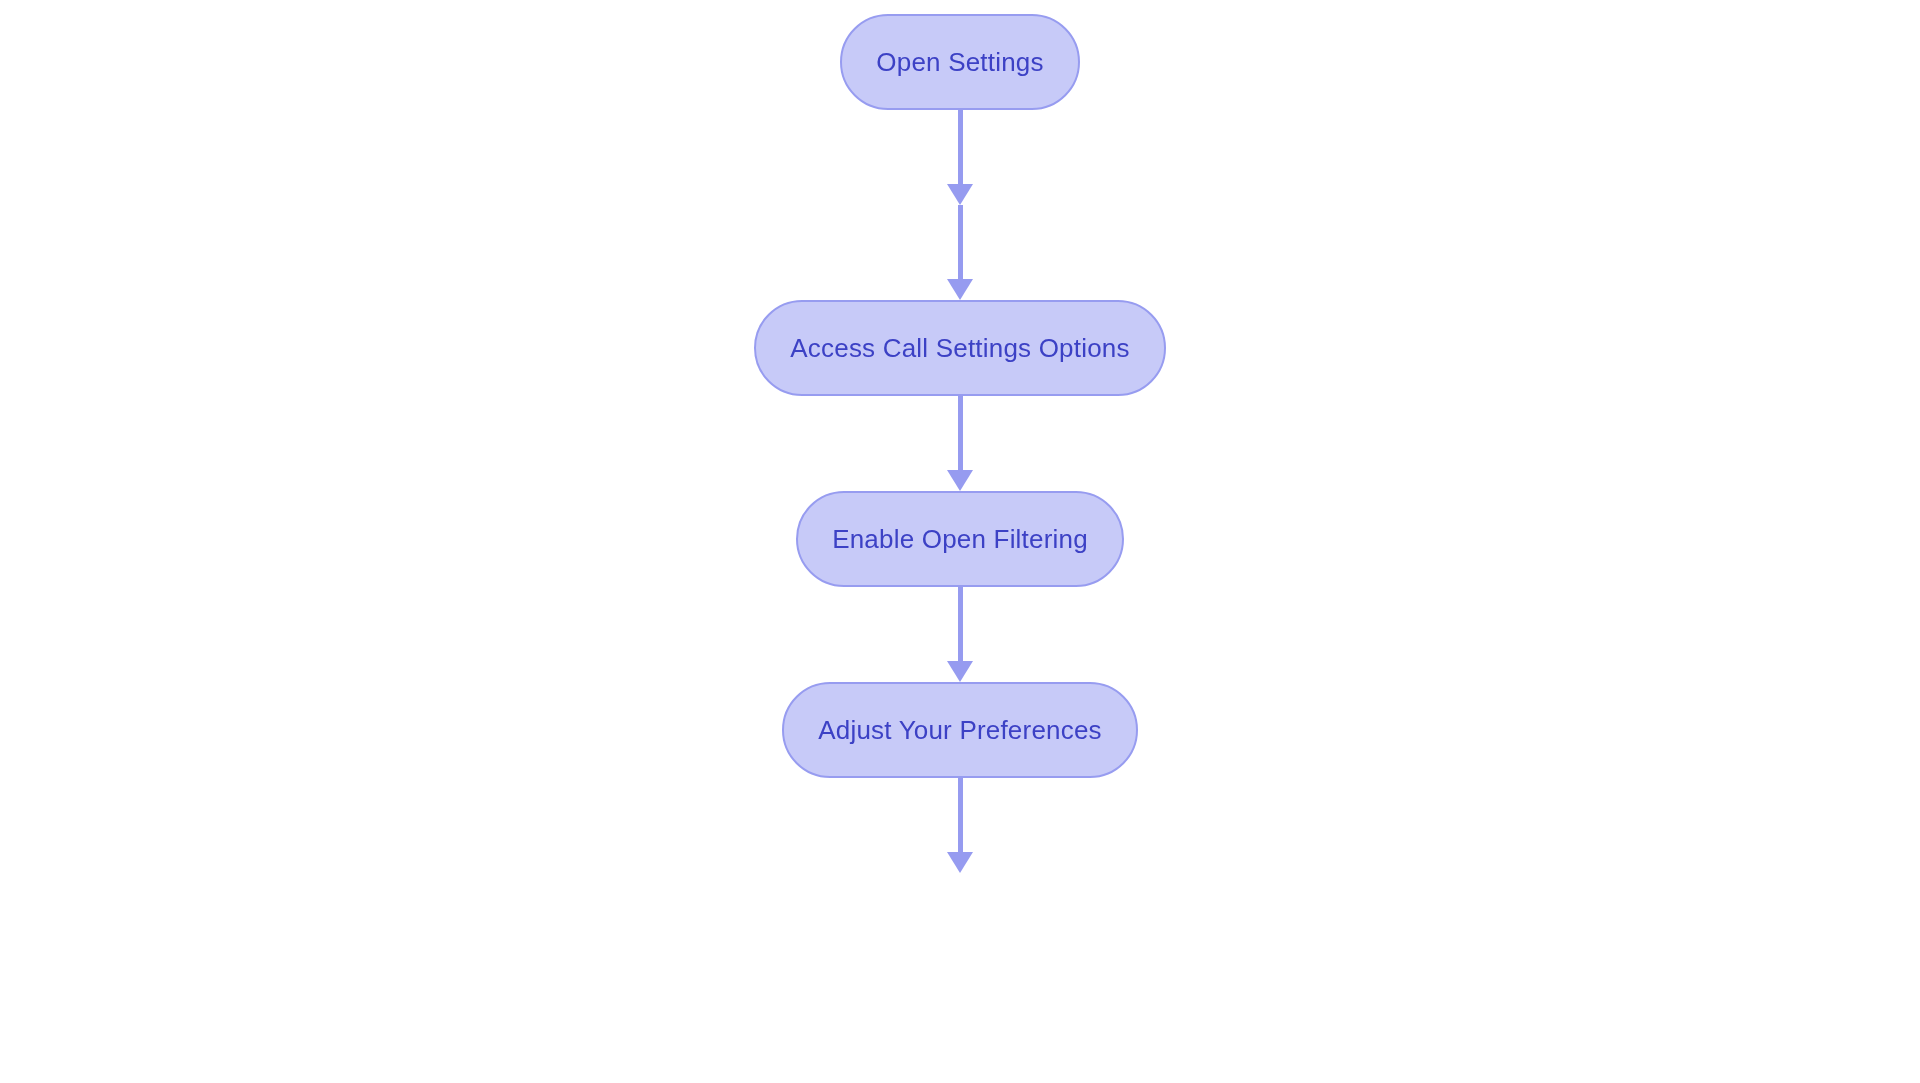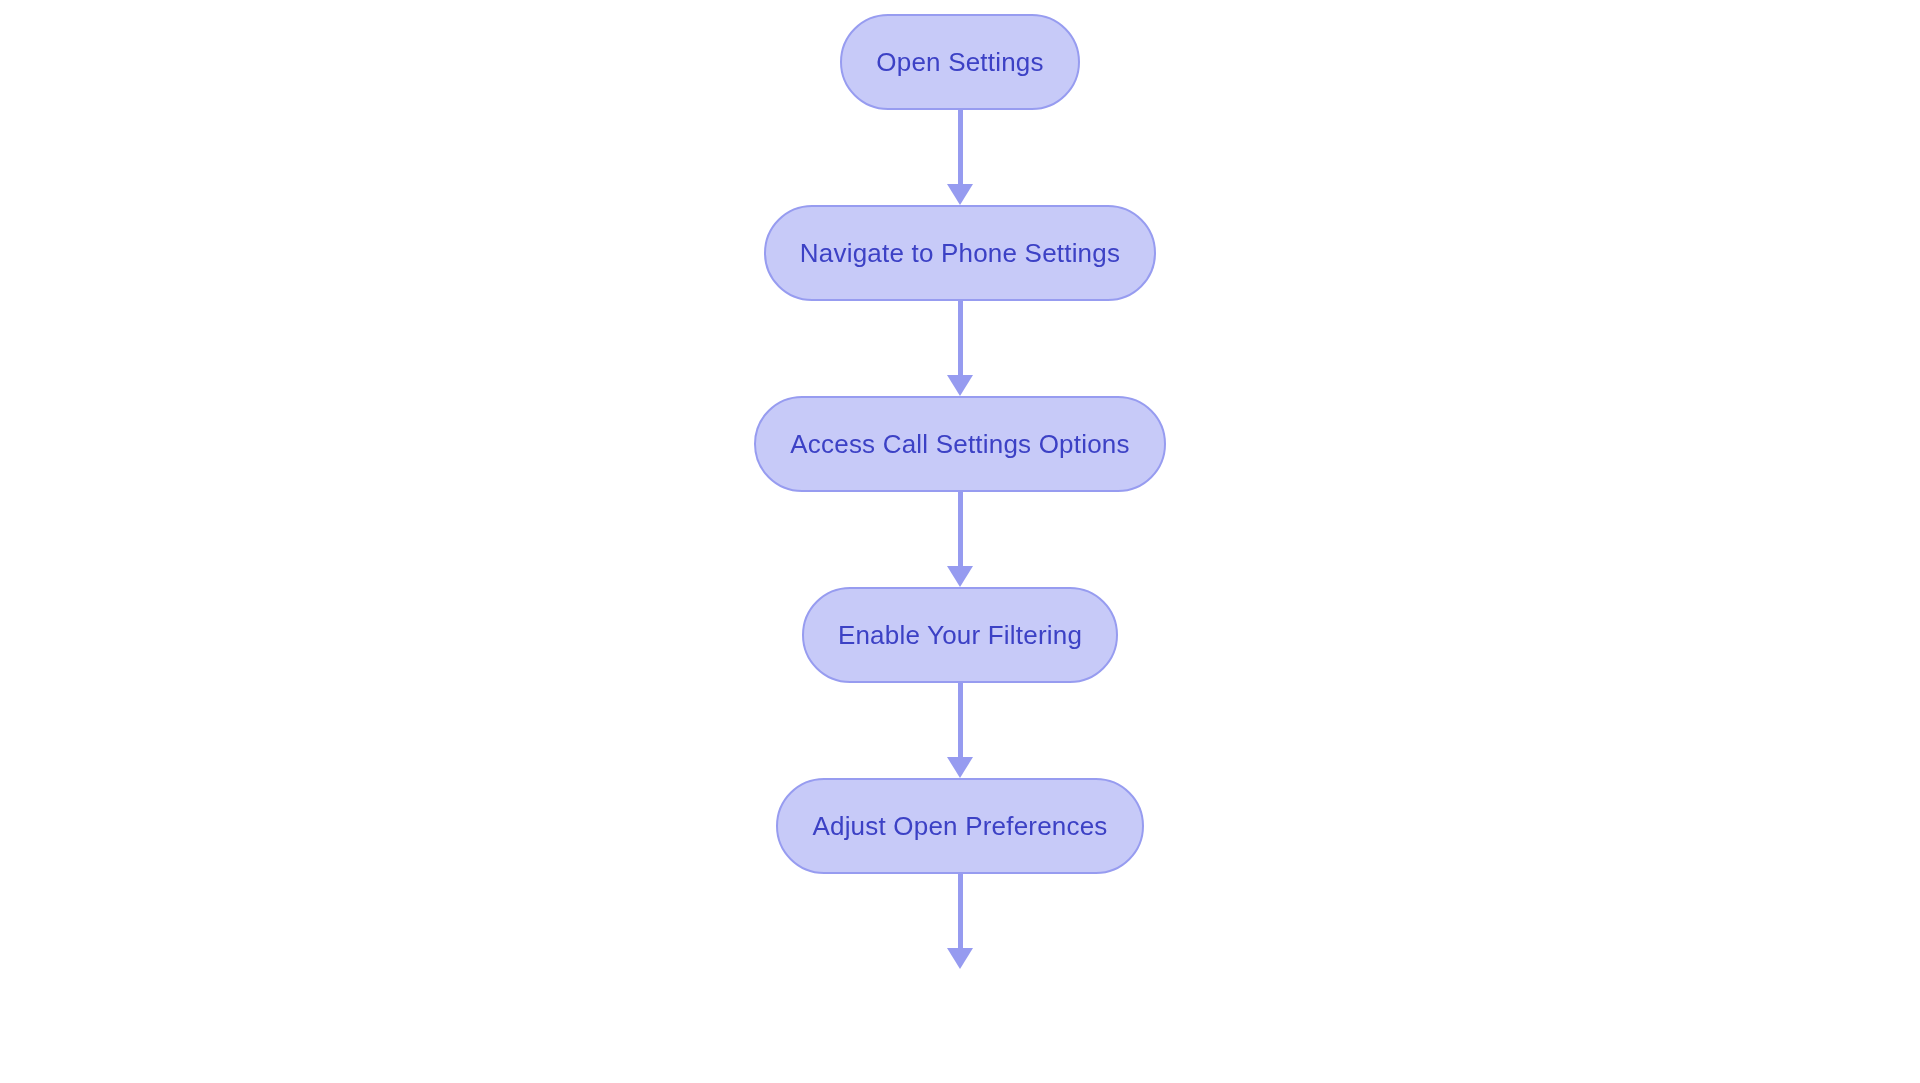--- a/index.html
+++ b/index.html
@@ -60,49 +60,46 @@
 
   <div class="flow-node">
     <span>Open Settings</span>
   </div>
 
   <div class="flow-arrow">
     <div class="arrow-shaft"></div>
     <div class="arrow-head"></div>
   </div>
 
-  <div class="flow-node">
-    <span>Navigate to Phone Settings</span>
-  </div>
 
   <div class="flow-arrow">
     <div class="arrow-shaft"></div>
     <div class="arrow-head"></div>
   </div>
 
   <div class="flow-node">
     <span>Access Call Settings Options</span>
   </div>
 
   <div class="flow-arrow">
     <div class="arrow-shaft"></div>
     <div class="arrow-head"></div>
   </div>
 
   <div class="flow-node">
-    <span>Enable Your Filtering</span>
+    <span>Enable Open Filtering</span>
   </div>
 
   <div class="flow-arrow">
     <div class="arrow-shaft"></div>
     <div class="arrow-head"></div>
   </div>
 
   <div class="flow-node">
-    <span>Adjust Open Preferences</span>
+    <span>Adjust Your Preferences</span>
   </div>
 
   <div class="flow-arrow">
     <div class="arrow-shaft"></div>
     <div class="arrow-head"></div>
   </div>
 
 
 </div>
 

